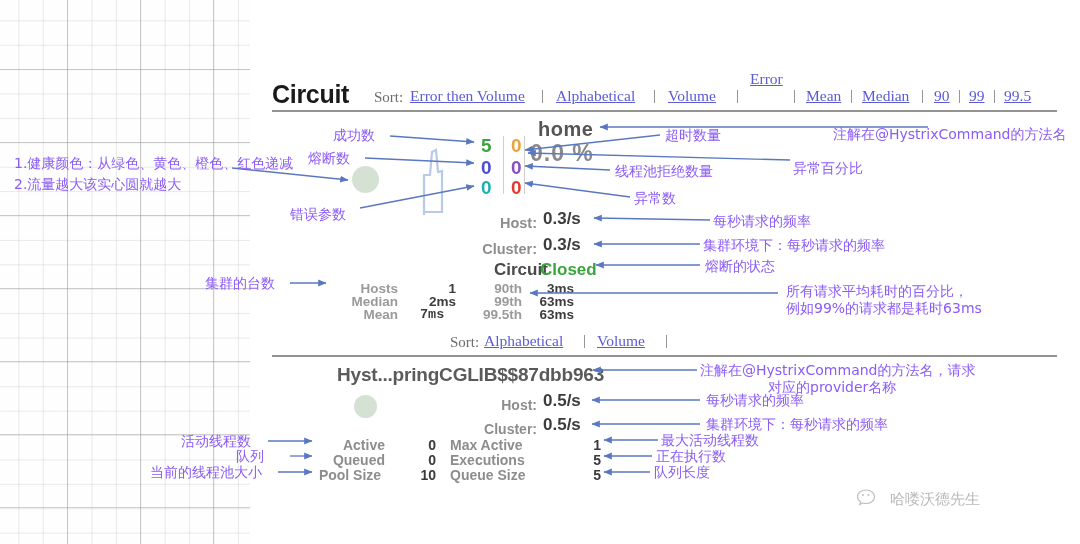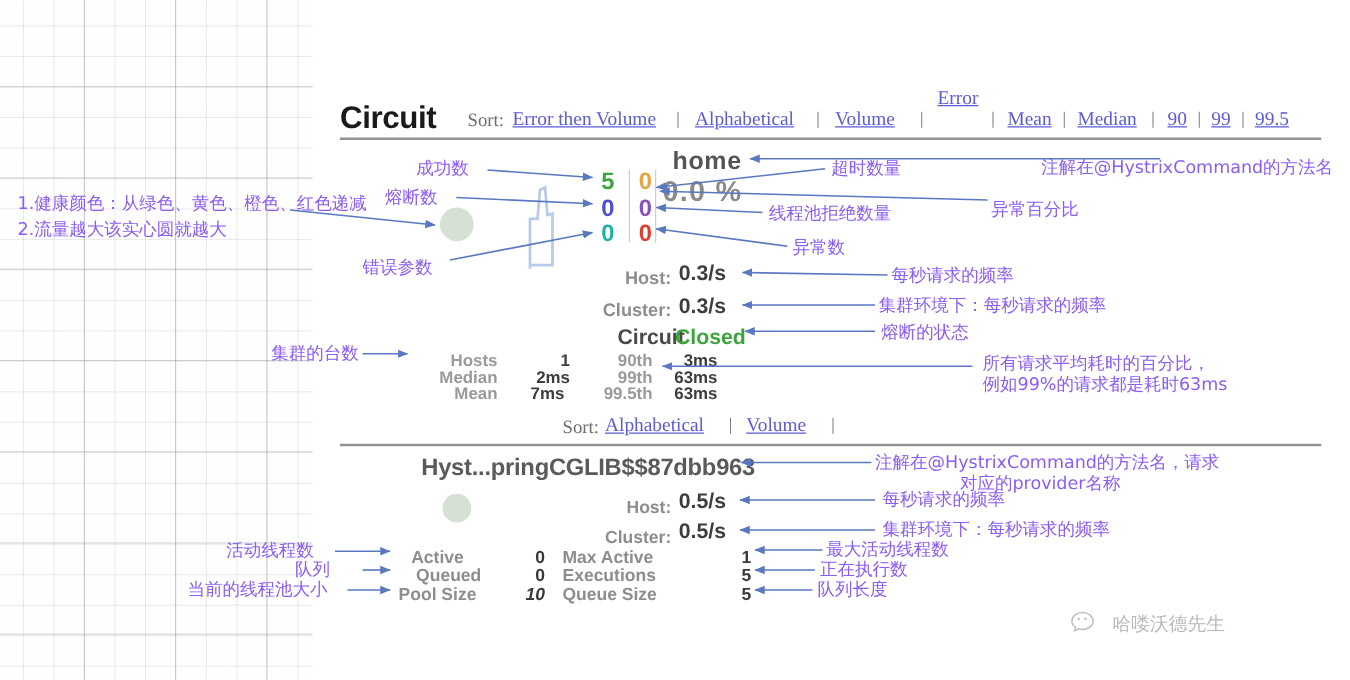--- a/index.html
+++ b/index.html
@@ -152,53 +152,53 @@
   <div class="abs lat-value" style="left:420px;top:281px;width:36px;text-align:right;">1</div>
   <div class="abs lat-label" style="left:470px;top:281px;width:52px;">90th</div>
   <div class="abs lat-value" style="left:530px;top:281px;width:44px;text-align:right;">3ms</div>
 
   <div class="abs lat-label" style="left:330px;top:294px;width:68px;">Median</div>
   <div class="abs lat-value" style="left:420px;top:294px;width:36px;text-align:right;">2ms</div>
   <div class="abs lat-label" style="left:470px;top:294px;width:52px;">99th</div>
   <div class="abs lat-value" style="left:530px;top:294px;width:44px;text-align:right;">63ms</div>
 
   <div class="abs lat-label" style="left:330px;top:307px;width:68px;">Mean</div>
-  <div class="abs lat-value" style="left:420px;top:307px;width:36px;text-align:center;">7ms</div>
+  <div class="abs lat-value" style="left:420px;top:307px;width:36px;text-align:left;font-family:Liberation Mono, monospace;">7ms</div>
   <div class="abs lat-label" style="left:466px;top:307px;width:56px;">99.5th</div>
   <div class="abs lat-value" style="left:530px;top:307px;width:44px;text-align:right;">63ms</div>
 
   <div class="abs sort-label" style="left:450px;top:334px;">Sort:</div>
   <div class="abs sort-link" style="left:484px;top:332px;">Alphabetical</div>
   <div class="abs sort-sep" style="left:583px;top:333px;">|</div>
   <div class="abs sort-link" style="left:597px;top:332px;">Volume</div>
   <div class="abs sort-sep" style="left:665px;top:333px;">|</div>
   <div class="rule" style="left:272px;top:355px;width:785px;"></div>
 
   <div class="abs tp-name" style="left:337px;top:364px;">Hyst...pringCGLIB$$87dbb963</div>
 
   <div class="bubble" style="left:354px;top:395px;width:23px;height:23px;"></div>
 
   <div class="abs tp-label" style="left:470px;top:397px;width:67px;text-align:right;">Host:</div>
   <div class="abs stat-value" style="left:543px;top:391px;">0.5/s</div>
 
   <div class="abs tp-label" style="left:450px;top:421px;width:87px;text-align:right;">Cluster:</div>
   <div class="abs stat-value" style="left:543px;top:415px;">0.5/s</div>
 
-  <div class="abs tp-label" style="left:315px;top:437px;width:70px;text-align:center;">Active</div>
+  <div class="abs tp-label" style="left:315px;top:437px;width:70px;text-align:right;">Active</div>
   <div class="abs tp-value" style="left:400px;top:437px;width:36px;text-align:right;">0</div>
   <div class="abs tp-label" style="left:450px;top:437px;width:110px;text-align:left;">Max Active</div>
   <div class="abs tp-value" style="left:575px;top:437px;width:26px;text-align:right;">1</div>
 
   <div class="abs tp-label" style="left:315px;top:452px;width:70px;text-align:right;">Queued</div>
   <div class="abs tp-value" style="left:400px;top:452px;width:36px;text-align:right;">0</div>
   <div class="abs tp-label" style="left:450px;top:452px;width:110px;text-align:left;">Executions</div>
   <div class="abs tp-value" style="left:575px;top:452px;width:26px;text-align:right;">5</div>
 
   <div class="abs tp-label" style="left:315px;top:467px;width:70px;text-align:center;">Pool Size</div>
-  <div class="abs tp-value" style="left:400px;top:467px;width:36px;text-align:right;font-style:italic;">10</div>
+  <div class="abs tp-value" style="left:400px;top:467px;width:36px;text-align:right;">10</div>
   <div class="abs tp-label" style="left:450px;top:467px;width:110px;text-align:left;">Queue Size</div>
   <div class="abs tp-value" style="left:575px;top:467px;width:26px;text-align:right;">5</div>
 
   <svg class="lines">
     <defs>
       <marker id="ar" markerWidth="7" markerHeight="7" refX="6" refY="3.2" orient="auto">
         <path d="M0,0.6 L6.4,3.2 L0,5.8 z" fill="#5a78c0"></path>
       </marker>
     </defs>
     <g stroke="#5a78c0" stroke-width="1.3" fill="none" marker-end="url(#ar)">
@@ -261,21 +261,21 @@
   <div class="anno" style="left:665px;top:127px;">超时数量</div>
   <div class="anno" style="left:833px;top:126px;">注解在@HystrixCommand的方法名</div>
   <div class="anno" style="left:793px;top:160px;">异常百分比</div>
   <div class="anno" style="left:615px;top:163px;text-align:center;">线程池拒绝数量</div>
   <div class="anno" style="left:634px;top:190px;">异常数</div>
 
   <div class="anno" style="left:713px;top:213px;">每秒请求的频率</div>
   <div class="anno" style="left:703px;top:237px;">集群环境下：每秒请求的频率</div>
   <div class="anno" style="left:705px;top:258px;">熔断的状态</div>
 
-  <div class="anno" style="left:217px;top:275px;">集群的台数</div>
+  <div class="anno" style="left:205px;top:275px;">集群的台数</div>
 
   <div class="anno" style="left:786px;top:283px;">所有请求平均耗时的百分比，</div>
   <div class="anno" style="left:786px;top:300px;">例如99%的请求都是耗时63ms</div>
 
   <div class="anno" style="left:700px;top:362px;">注解在@HystrixCommand的方法名，请求</div>
   <div class="anno" style="left:768px;top:379px;">对应的provider名称</div>
   <div class="anno" style="left:706px;top:392px;">每秒请求的频率</div>
   <div class="anno" style="left:706px;top:416px;">集群环境下：每秒请求的频率</div>
 
   <div class="anno" style="left:181px;top:433px;">活动线程数</div>

